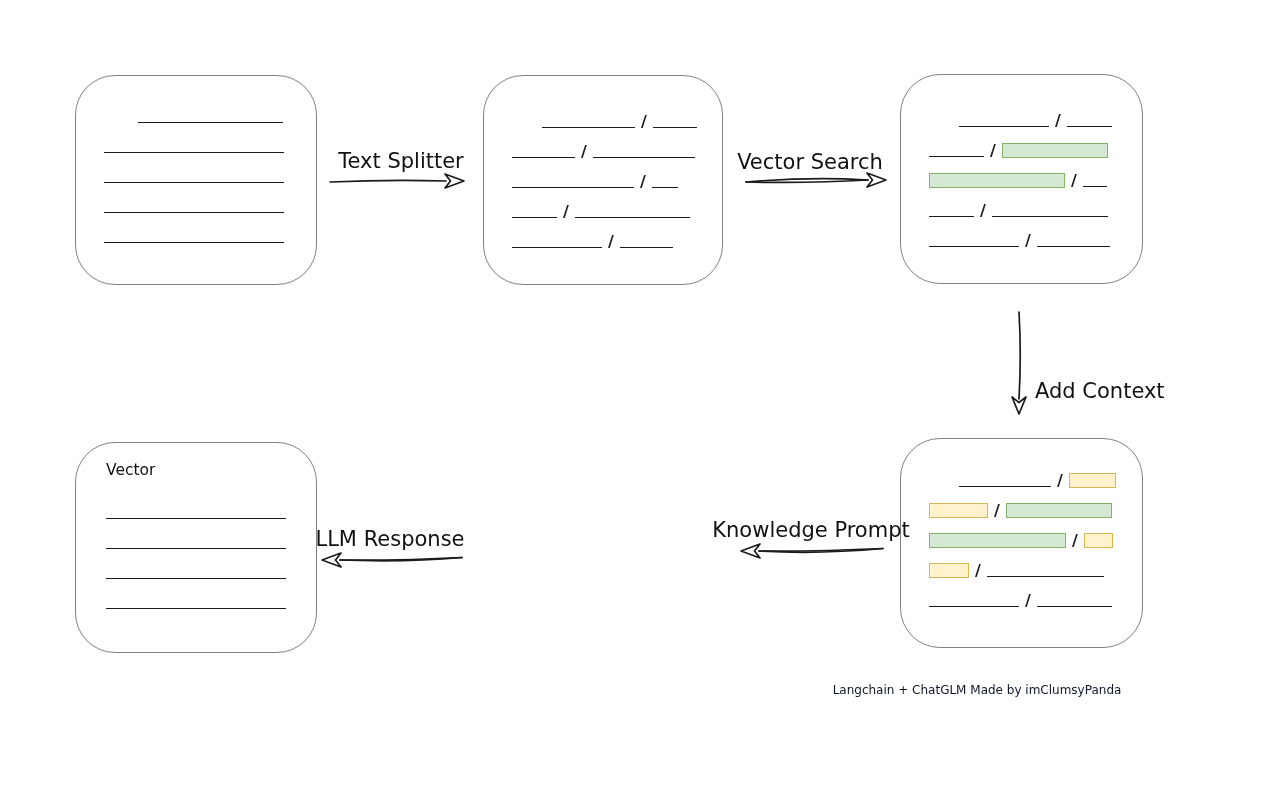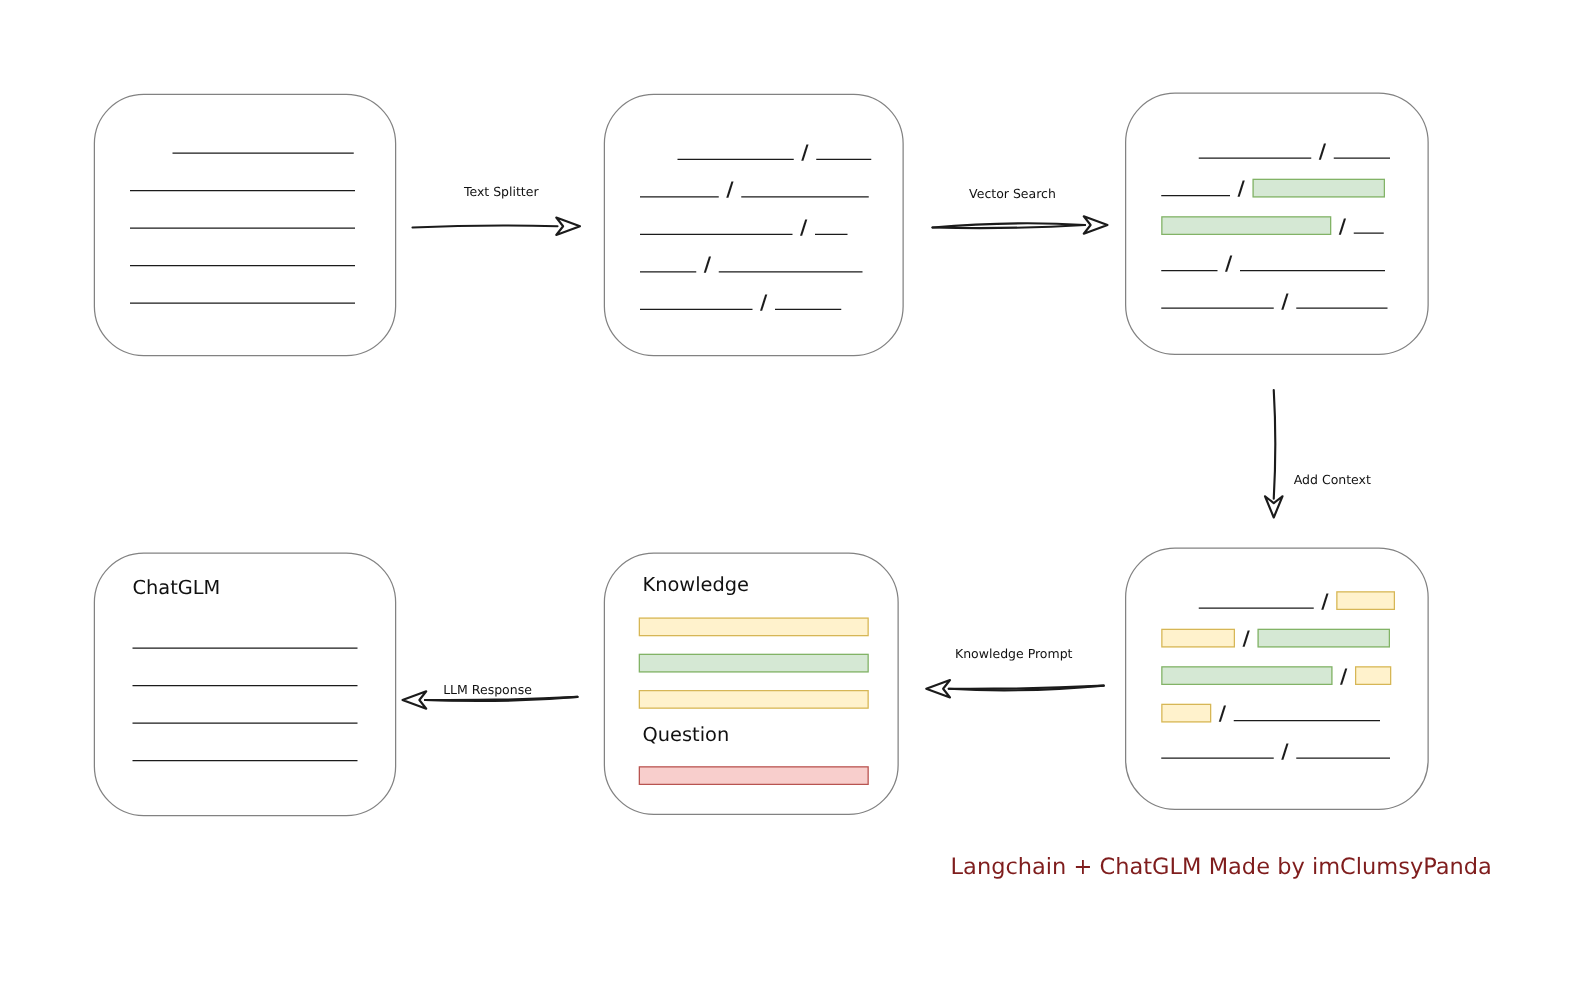--- a/index.html
+++ b/index.html
@@ -91,39 +91,39 @@
   .bar-yellow { background: var(--yellow-fill); border-color: var(--yellow-stroke); }
   .bar-green  { background: var(--green-fill);  border-color: var(--green-stroke); }
   .bar-red    { background: var(--red-fill);    border-color: var(--red-stroke); }
 
   .arrow-svg { position: absolute; overflow: visible; }
   .arrow-svg path { stroke: #1b1b1b; stroke-width: 1.7; fill: none; stroke-linecap: round; stroke-linejoin: round; }
   .arrow-svg path.head { fill: #ffffff; }
 
   .arrow-label {
     position: absolute;
-    font-size: 10px;
+    font-size: 21px;
     font-weight: 500;
     color: #111111;
     white-space: nowrap;
   }
   #label-text-splitter   { left: 401px;  top: 149px; transform: translateX(-50%); }
   #label-vector-search   { left: 810px;  top: 150px; transform: translateX(-50%); }
   #label-add-context     { left: 1035px; top: 354px; margin-top: 25px; }
   #label-generate-prompt { left: 811px;  top: 518px; transform: translateX(-50%); }
-  #label-llm-response    { left: 390px;  top: 527px; transform: translateX(-50%); margin-top: 20px; }
+  #label-llm-response    { left: 390px;  top: 527px; transform: translateX(-50%); }
 
   #caption {
     position: absolute;
     left: 977px;
     top: 683px;
     transform: translateX(-50%);
-    font-size: 18px;
+    font-size: 12px;
     font-weight: 500;
-    color: #7f1d1d;
+    color: #0f172a;
     white-space: nowrap;
   }
 </style>
 </head>
 <body>
 
 <div id="canvas">
 
   <div class="card" id="card-source">
     <div class="rows">
@@ -228,35 +228,23 @@
           <div class="seg-line" style="width: 117px;"></div>
         </div>
         <div class="doc-row">
           <div class="seg-line" style="width: 90px;"></div>
           <span class="seg-slash">/</span>
           <div class="seg-line" style="width: 75px;"></div>
         </div>
       </div>
   </div>
 
-  <div class="card" id="card-prompt">
-    <div class="card-label label-knowledge">Knowledge</div>
-    <div class="bars bars-knowledge">
-        <div class="bar bar-yellow"></div>
-        <div class="bar bar-green"></div>
-        <div class="bar bar-yellow"></div>
-      </div>
-    <div class="card-label label-question">Question</div>
-    <div class="bars bars-question">
-        <div class="bar bar-red"></div>
-      </div>
-  </div>
 
   <div class="card" id="card-answer">
-    <div class="card-label label-answer">ChatGLM</div>
+    <div class="card-label label-answer">Vector</div>
     <div class="rows">
         <div class="doc-row">
           <div class="seg-line" style="width: 180px;"></div>
         </div>
         <div class="doc-row">
           <div class="seg-line" style="width: 180px;"></div>
         </div>
         <div class="doc-row">
           <div class="seg-line" style="width: 180px;"></div>
         </div>

